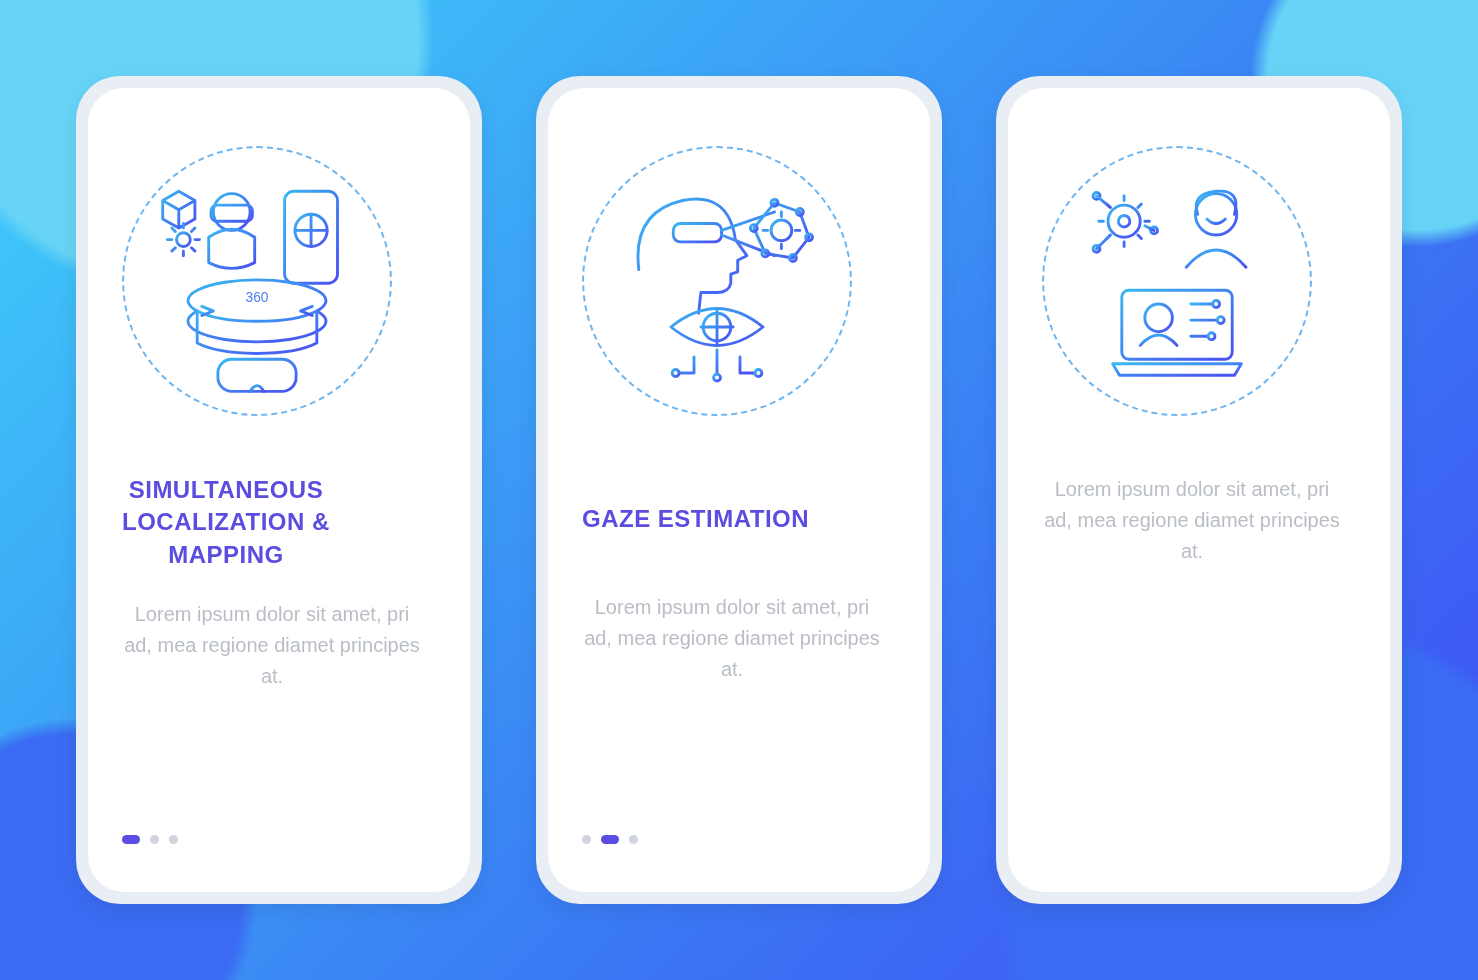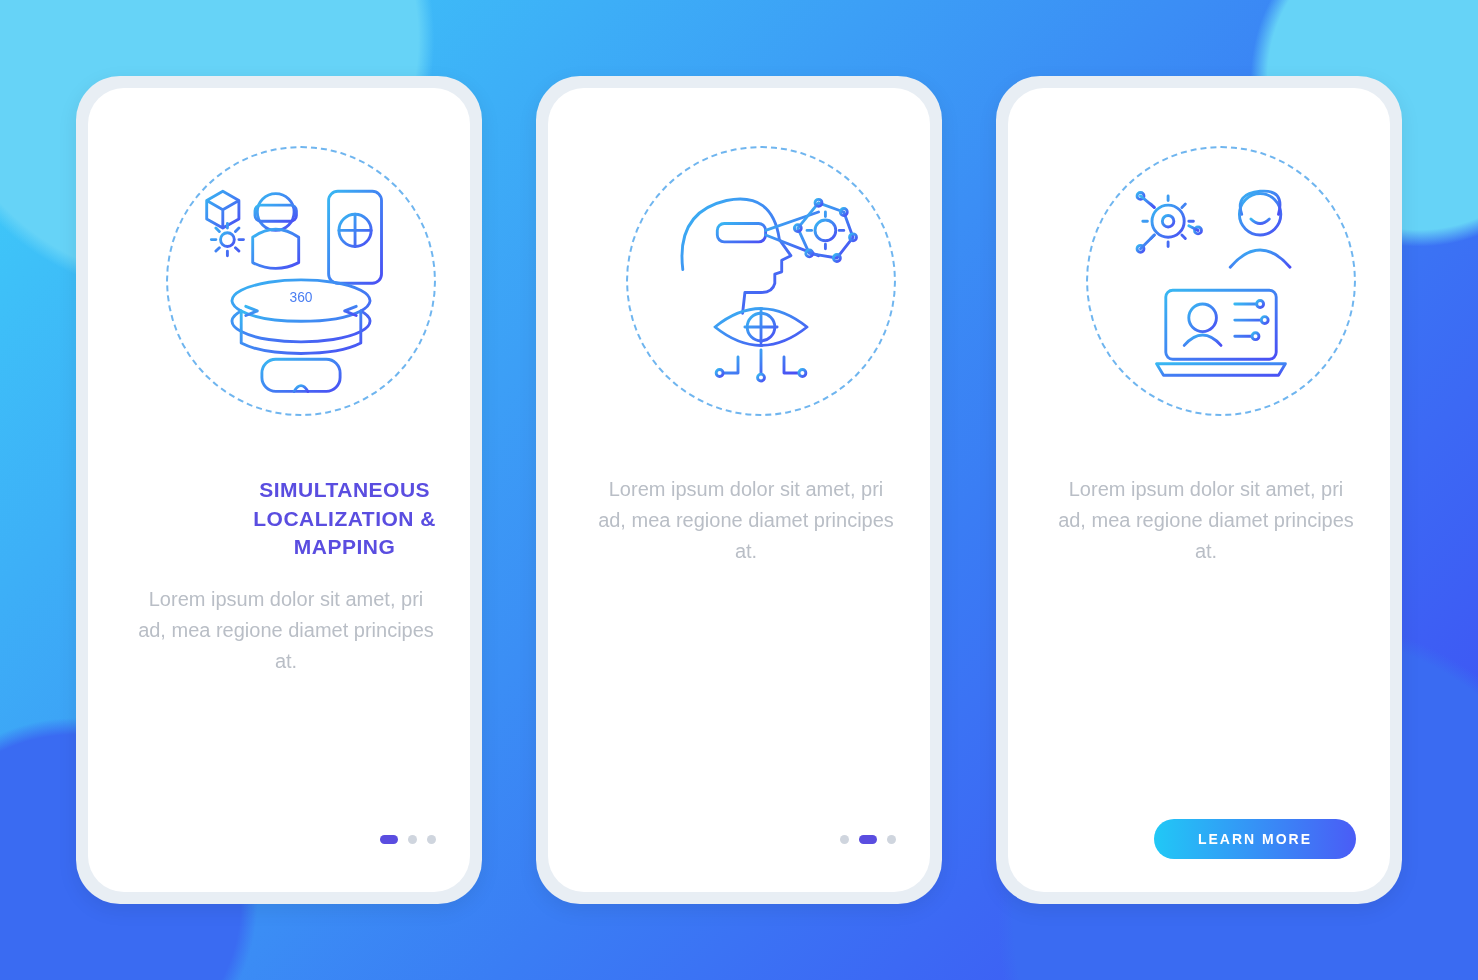--- a/index.html
+++ b/index.html
@@ -20,34 +20,34 @@
     filter:blur(.3px);
   }
   .row{position:relative;z-index:1;display:flex;gap:54px}
   .phone{
     width:406px;height:828px;border-radius:44px;
     background:#e8eef4;padding:12px;
     box-shadow:0 6px 20px rgba(0,0,0,.08);
   }
   .screen{
     width:100%;height:100%;background:#fff;border-radius:36px;
-    display:flex;flex-direction:column;align-items:flex-end;
+    display:flex;flex-direction:column;align-items:flex-start;
     padding:58px 34px 30px;
   }
   .illu{
     width:270px;height:270px;position:relative;margin-bottom:58px;
     display:flex;align-items:center;justify-content:center;
   }
   .dashed-circle{
     position:absolute;inset:0;border:2px dashed #6fb5ef;border-radius:50%;
   }
   .icon{stroke:url(#grad);fill:none;stroke-width:2.5;stroke-linecap:round;stroke-linejoin:round}
   .title{
-    font-size:21px;font-weight:800;color:#5a4de0;text-align:center;
-    letter-spacing:.5px;line-height:1.35;margin-bottom:20px;text-transform:uppercase;
+    font-size:24px;font-weight:800;color:#5a4de0;text-align:center;
+    letter-spacing:.5px;line-height:1.35;margin-bottom:28px;text-transform:uppercase;
     min-height:90px;display:flex;align-items:center;justify-content:center;
     white-space:pre-line;
   }
   .body{
     color:#b9bec6;font-size:20px;line-height:1.55;text-align:center;
     max-width:300px;
   }
   .footer{margin-top:auto;height:46px;display:flex;align-items:center;justify-content:center}
   .dots{display:flex;gap:10px}
   .dot{width:9px;height:9px;border-radius:50%;background:#cfd5de}
@@ -140,20 +140,21 @@
           <path d="M60 140 q40 -32 80 0 q-40 32 -80 0z"></path>
           <circle cx="100" cy="140" r="12"></circle>
             <path d="M100 126 v28 M86 140 h28"></path>
 
           <path d="M100 160 v20 M80 166 v14 h-12 M120 166 v14 h12"></path>
           <circle cx="100" cy="184" r="3"></circle>
             <circle cx="64" cy="180" r="3"></circle>
             <circle cx="136" cy="180" r="3"></circle>
         </svg>
       </div>
+      <h2 class="title">GAZE ESTIMATION</h2>
       <p class="body">Lorem ipsum dolor sit amet, pri ad, mea regione diamet principes at.</p>
       <div class="footer">
         <div class="dots">
           <span class="dot"></span>
           <span class="dot active"></span>
           <span class="dot"></span>
         </div>
       </div>
     </div>
   </div>
@@ -183,19 +184,16 @@
           <path d="M44 172 h112 l-6 10 h-100z"></path>
           <circle cx="84" cy="132" r="12"></circle>
           <path d="M68 156 q16 -18 32 0"></path>
           <path d="M112 120 h18 M112 134 h22 M112 148 h14"></path>
           <circle cx="134" cy="120" r="3"></circle>
             <circle cx="138" cy="134" r="3"></circle>
             <circle cx="130" cy="148" r="3"></circle>
         </svg>
       </div>
       <p class="body">Lorem ipsum dolor sit amet, pri ad, mea regione diamet principes at.</p>
-      <div class="footer">
-        <button class="cta">LEARN MORE</button>
-      </div>
     </div>
   </div>
 
 </div>
 
 </body></html>

